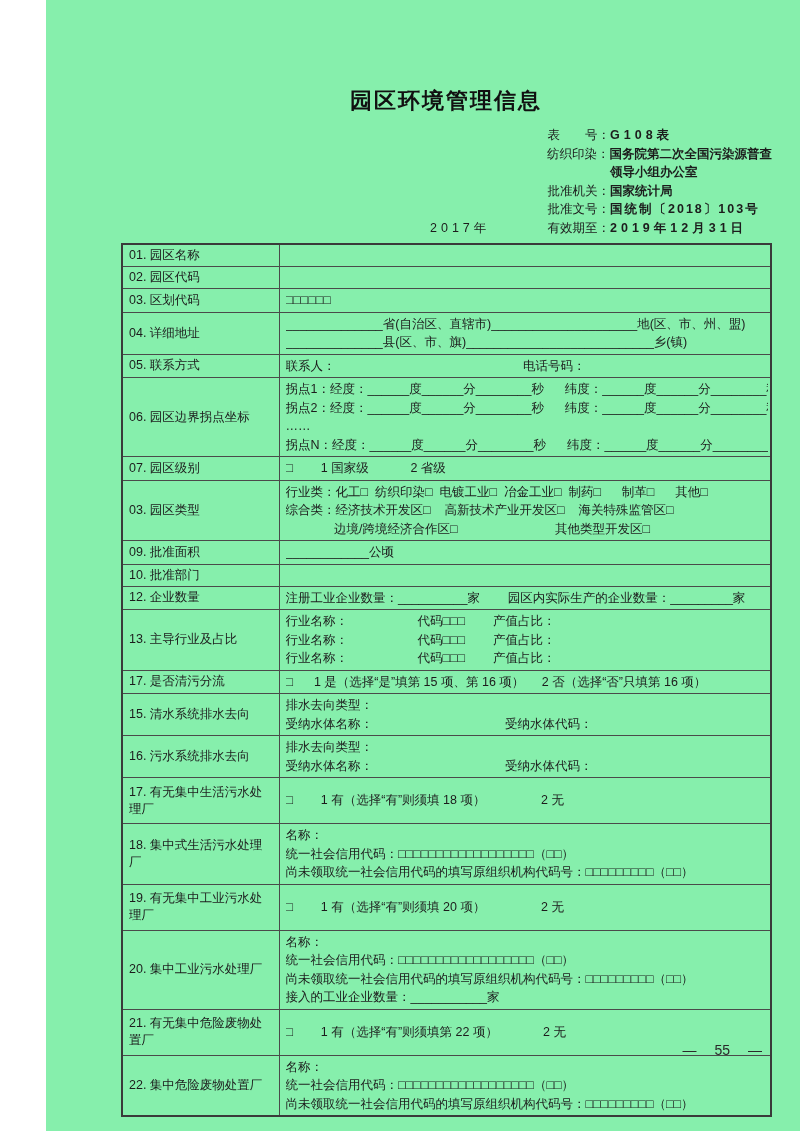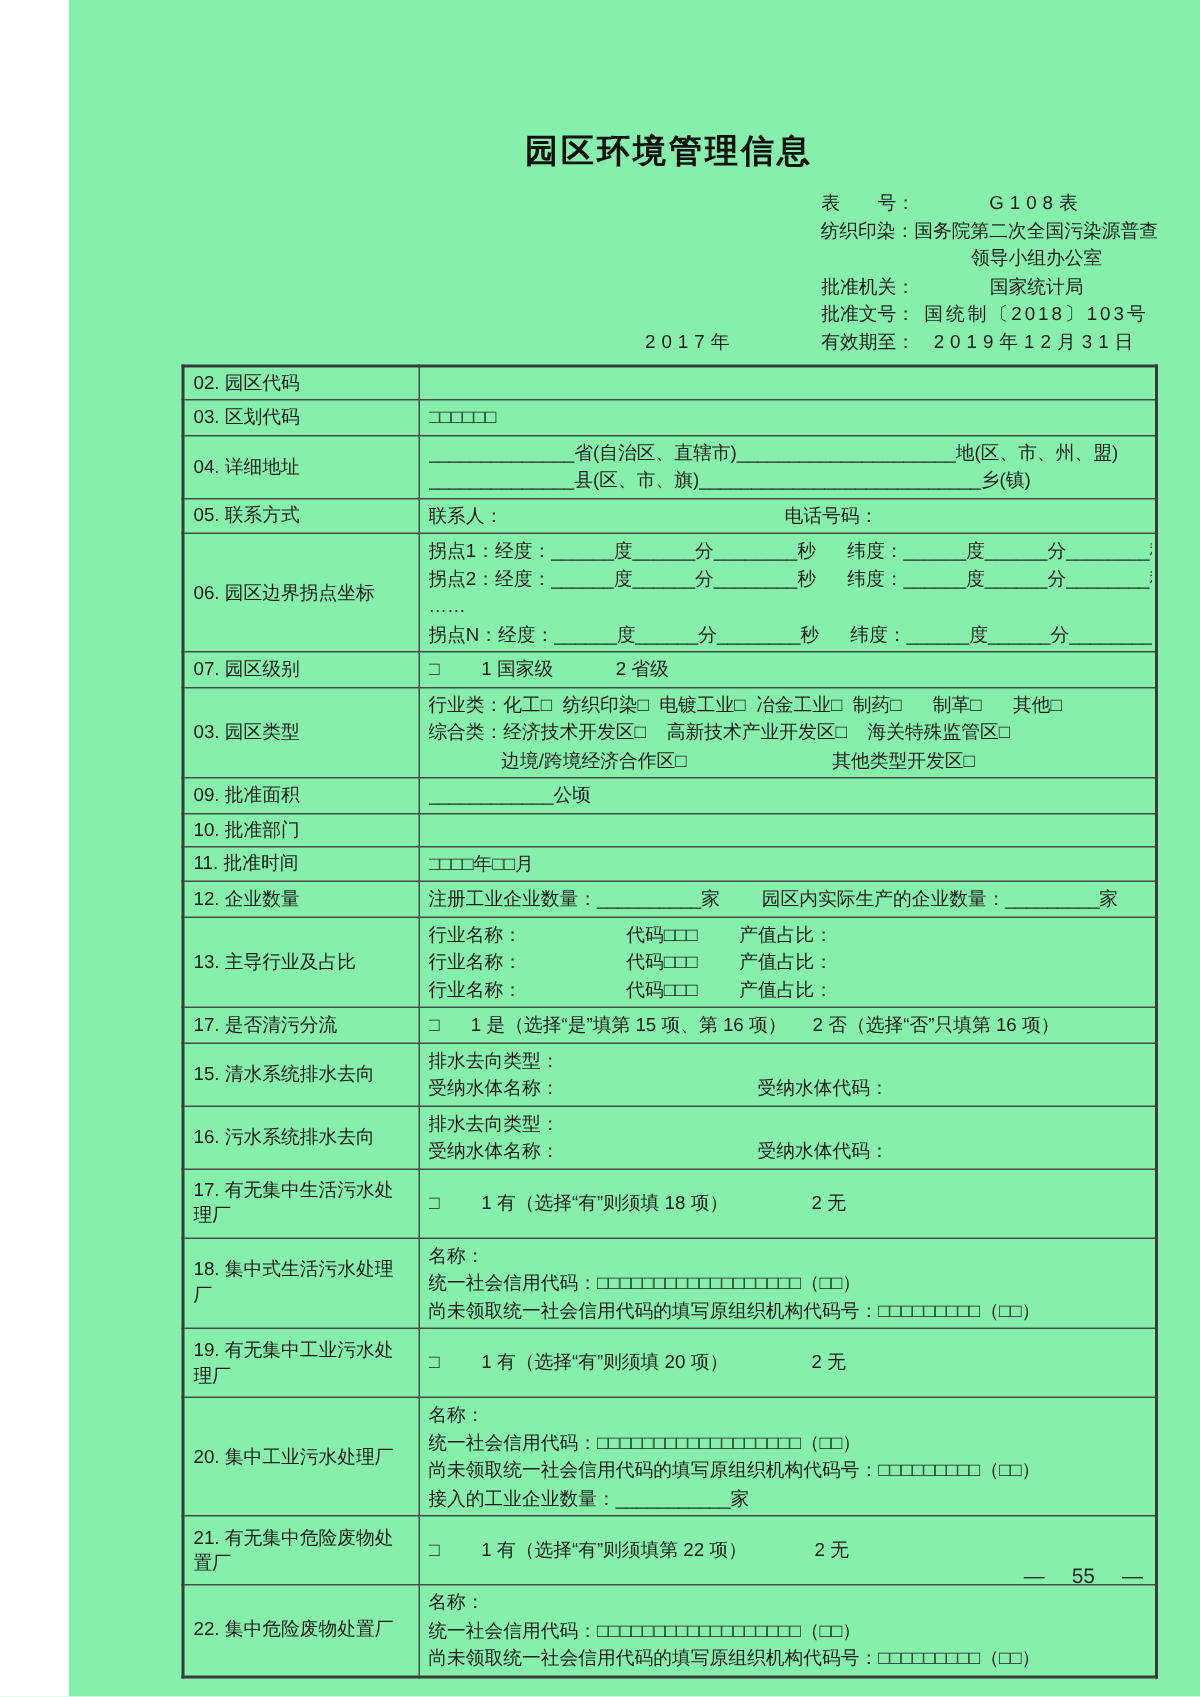--- a/index.html
+++ b/index.html
@@ -19,21 +19,21 @@
     font-size: 22px;
     font-weight: bold;
     letter-spacing: 2px;
     color: #111;
   }
 
   .meta { width: 342px; margin: 10px 74px 6px 384px; font-size: 12.5px; }
   .meta-row { display: flex; line-height: 18.5px; }
   .meta-pre { width: 94px; text-align: left; white-space: pre; }
   .meta-label { width: 86px; text-align: right; white-space: pre; }
-  .meta-val { flex: 1; text-align: center; white-space: pre; }
+  .meta-val { flex: 1; text-align: left; white-space: pre; font-weight: bold; }
   .sp-wide { letter-spacing: 4px; }
   .sp-mid { letter-spacing: 2px; }
 
   table.form {
     margin-left: 75px;
     width: 651px;
     border-collapse: collapse;
     table-layout: fixed;
     border: 2px solid #3a3a3a;
   }
@@ -112,20 +112,26 @@
     <div class="meta-row">
       <span class="meta-pre sp-wide">2017年</span>
       <span class="meta-label">有效期至：</span>
       <span class="meta-val sp-wide">2019年12月31日</span>
     </div>
   </div>
 
   <table class="form">
     <tbody>
       <tr class="h20">
+        <td class="lbl">01. 园区名称</td>
+        <td class="val">
+          <div class="line"></div>
+        </td>
+      </tr>
+      <tr class="h20">
         <td class="lbl">02. 园区代码</td>
         <td class="val">
           <div class="line"></div>
         </td>
       </tr>
       <tr class="h20">
         <td class="lbl">03. 区划代码</td>
         <td class="val">
           <div class="line">□□□□□□</div>
         </td>
@@ -169,26 +175,20 @@
       <tr class="h20">
         <td class="lbl">09. 批准面积</td>
         <td class="val">
           <div class="line">____________公顷</div>
         </td>
       </tr>
       <tr class="h20">
         <td class="lbl">10. 批准部门</td>
         <td class="val">
           <div class="line"></div>
-        </td>
-      </tr>
-      <tr class="h20">
-        <td class="lbl">11. 批准时间</td>
-        <td class="val">
-          <div class="line">□□□□年□□月</div>
         </td>
       </tr>
       <tr class="h20">
         <td class="lbl">12. 企业数量</td>
         <td class="val">
           <div class="line">注册工业企业数量：__________家        园区内实际生产的企业数量：_________家</div>
         </td>
       </tr>
       <tr class="h58">
         <td class="lbl">13. 主导行业及占比</td>

